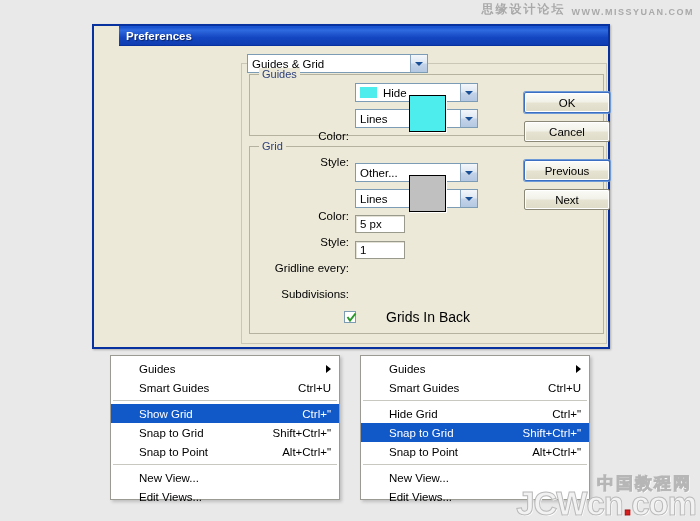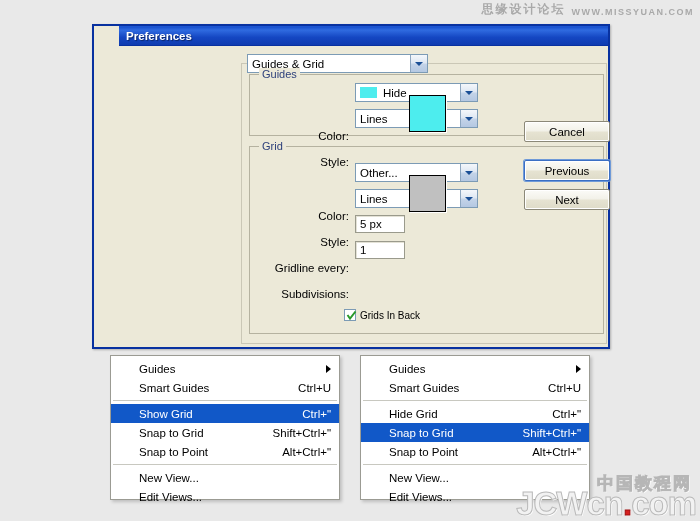--- a/index.html
+++ b/index.html
@@ -127,21 +127,21 @@
     display: flex; align-items: center; padding-left: 4px;
     box-shadow: inset 1px 1px 0 #e4e2d6;
   }
 
   .chk-wrap { display: flex; align-items: center; gap: 4px; }
   .chk {
     width: 12px; height: 12px; background: #fff;
     border: 1px solid #7c9bb5; position: relative;
   }
   .chk svg { position:absolute; left:1px; top:0px; }
-  .chk-lbl { font-size: 10px; color: #000; }
+  .chk-lbl { font-size: 14px; color: #000; margin-left: 26px; }
 
   
   .cchip { width: 17px; height: 11px; margin-right: 6px; border: 0; flex: 0 0 auto; }
 
   
   .btn {
     position: absolute; width: 86px; height: 21px;
     background: linear-gradient(to bottom,#fbfbf8 0%,#f2f1e8 48%,#e6e3d2 52%,#dedbc8 100%);
     border: 1px solid #8b8878;
     border-radius: 2px;
@@ -273,20 +273,21 @@
 
       <div class="chk-wrap" style="position:absolute;left:225px;top:263px;">
         <span class="chk">
           <svg width="11" height="11" viewBox="0 0 11 11">
             <path d="M1.5 5 L4 8.5 L9.5 1.5" stroke="#2a9a2a" stroke-width="2" fill="none"></path>
           </svg>
         </span>
         <span class="chk-lbl">Grids In Back</span>
       </div>
 
+      <div class="btn def" style="left:405px;top:46px;">OK</div>
       <div class="btn" style="left:405px;top:75px;">Cancel</div>
       <div class="btn def" style="left:405px;top:114px;">Previous</div>
       <div class="btn" style="left:405px;top:143px;">Next</div>
 
     </div>
   </div>
 
   <div class="menu" id="menu-left">
       <div class="mi">
         <span>Guides</span>

